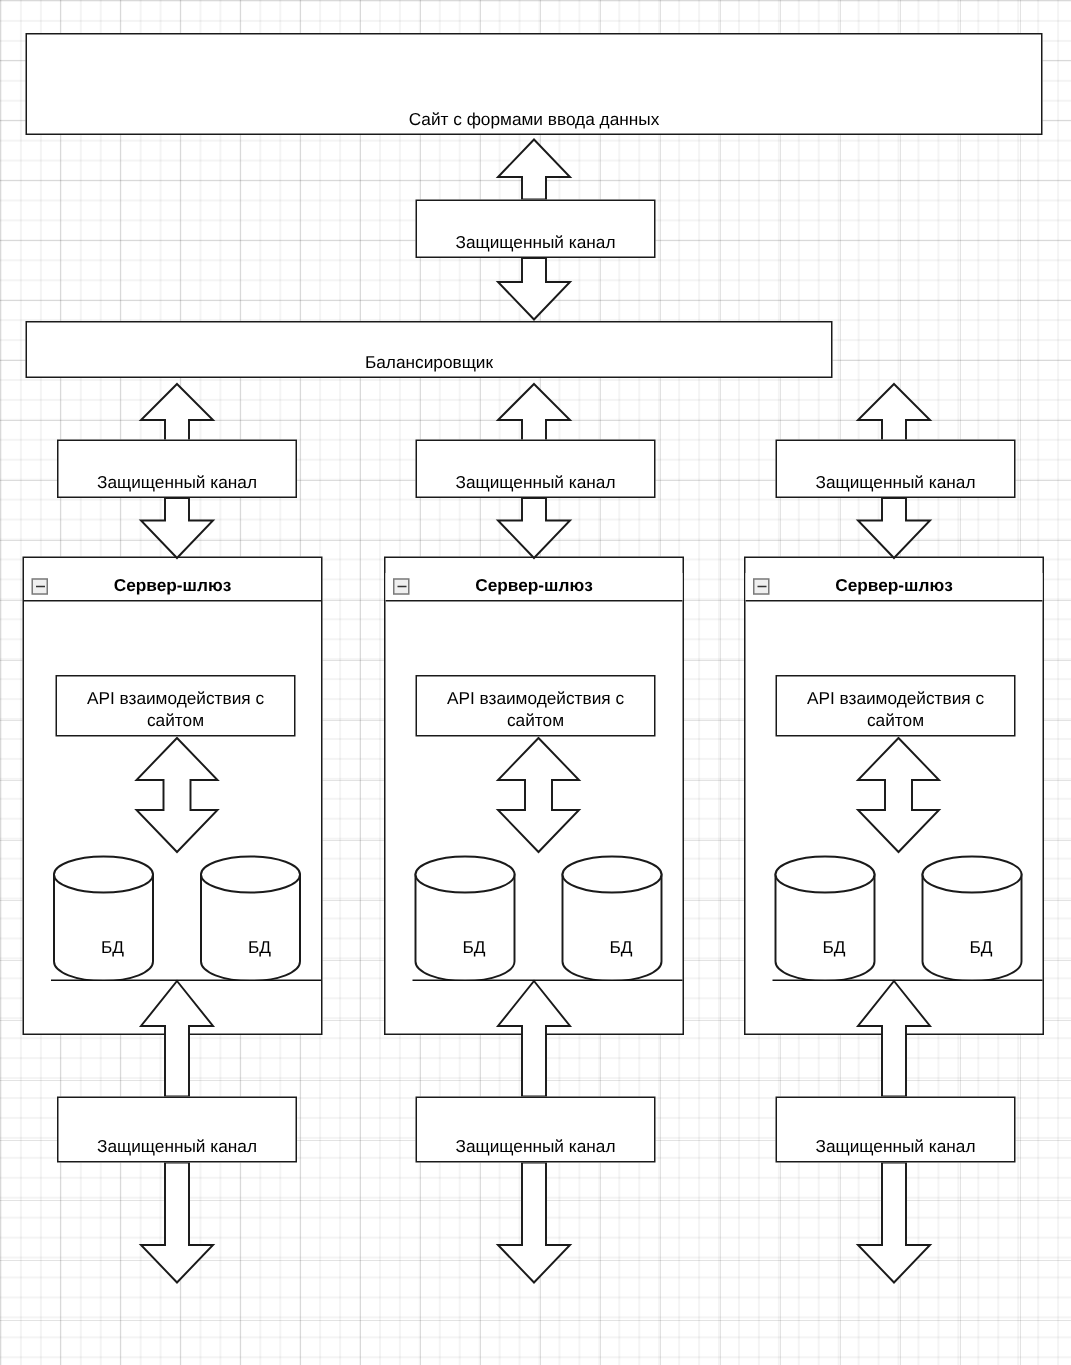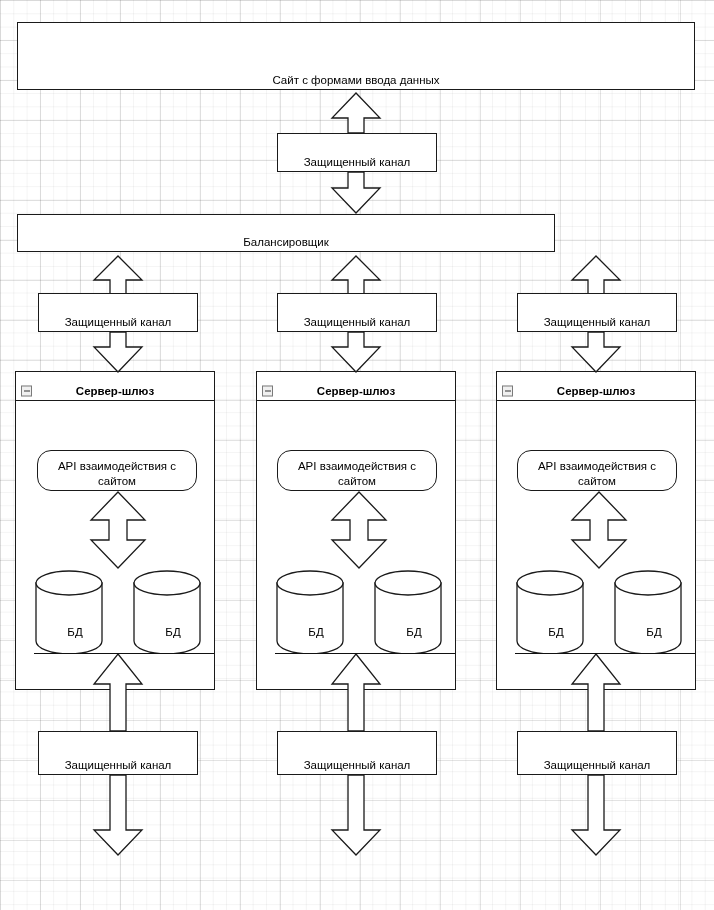--- a/index.html
+++ b/index.html
@@ -84,21 +84,21 @@
     bottom:16px;
     text-align:center;
     font-size:11.5px;color:#000;margin-left:12px;
   }
   .hrule{
     position:absolute;
     height:0;
     border-top:1.6px solid #111;
     z-index:6;
   }
-  .api-box{font-size:11.5px;padding:0 4px;border-radius:14px;}
+  .api-box{font-size:11.5px;padding:0 4px;}
 </style>
 </head>
 <body>
 
 <div id="canvas">
 
   <div class="box" style="left:17px;top:22px;width:678px;height:68px;">
     <span>Сайт с формами ввода данных</span>
   </div>
 

